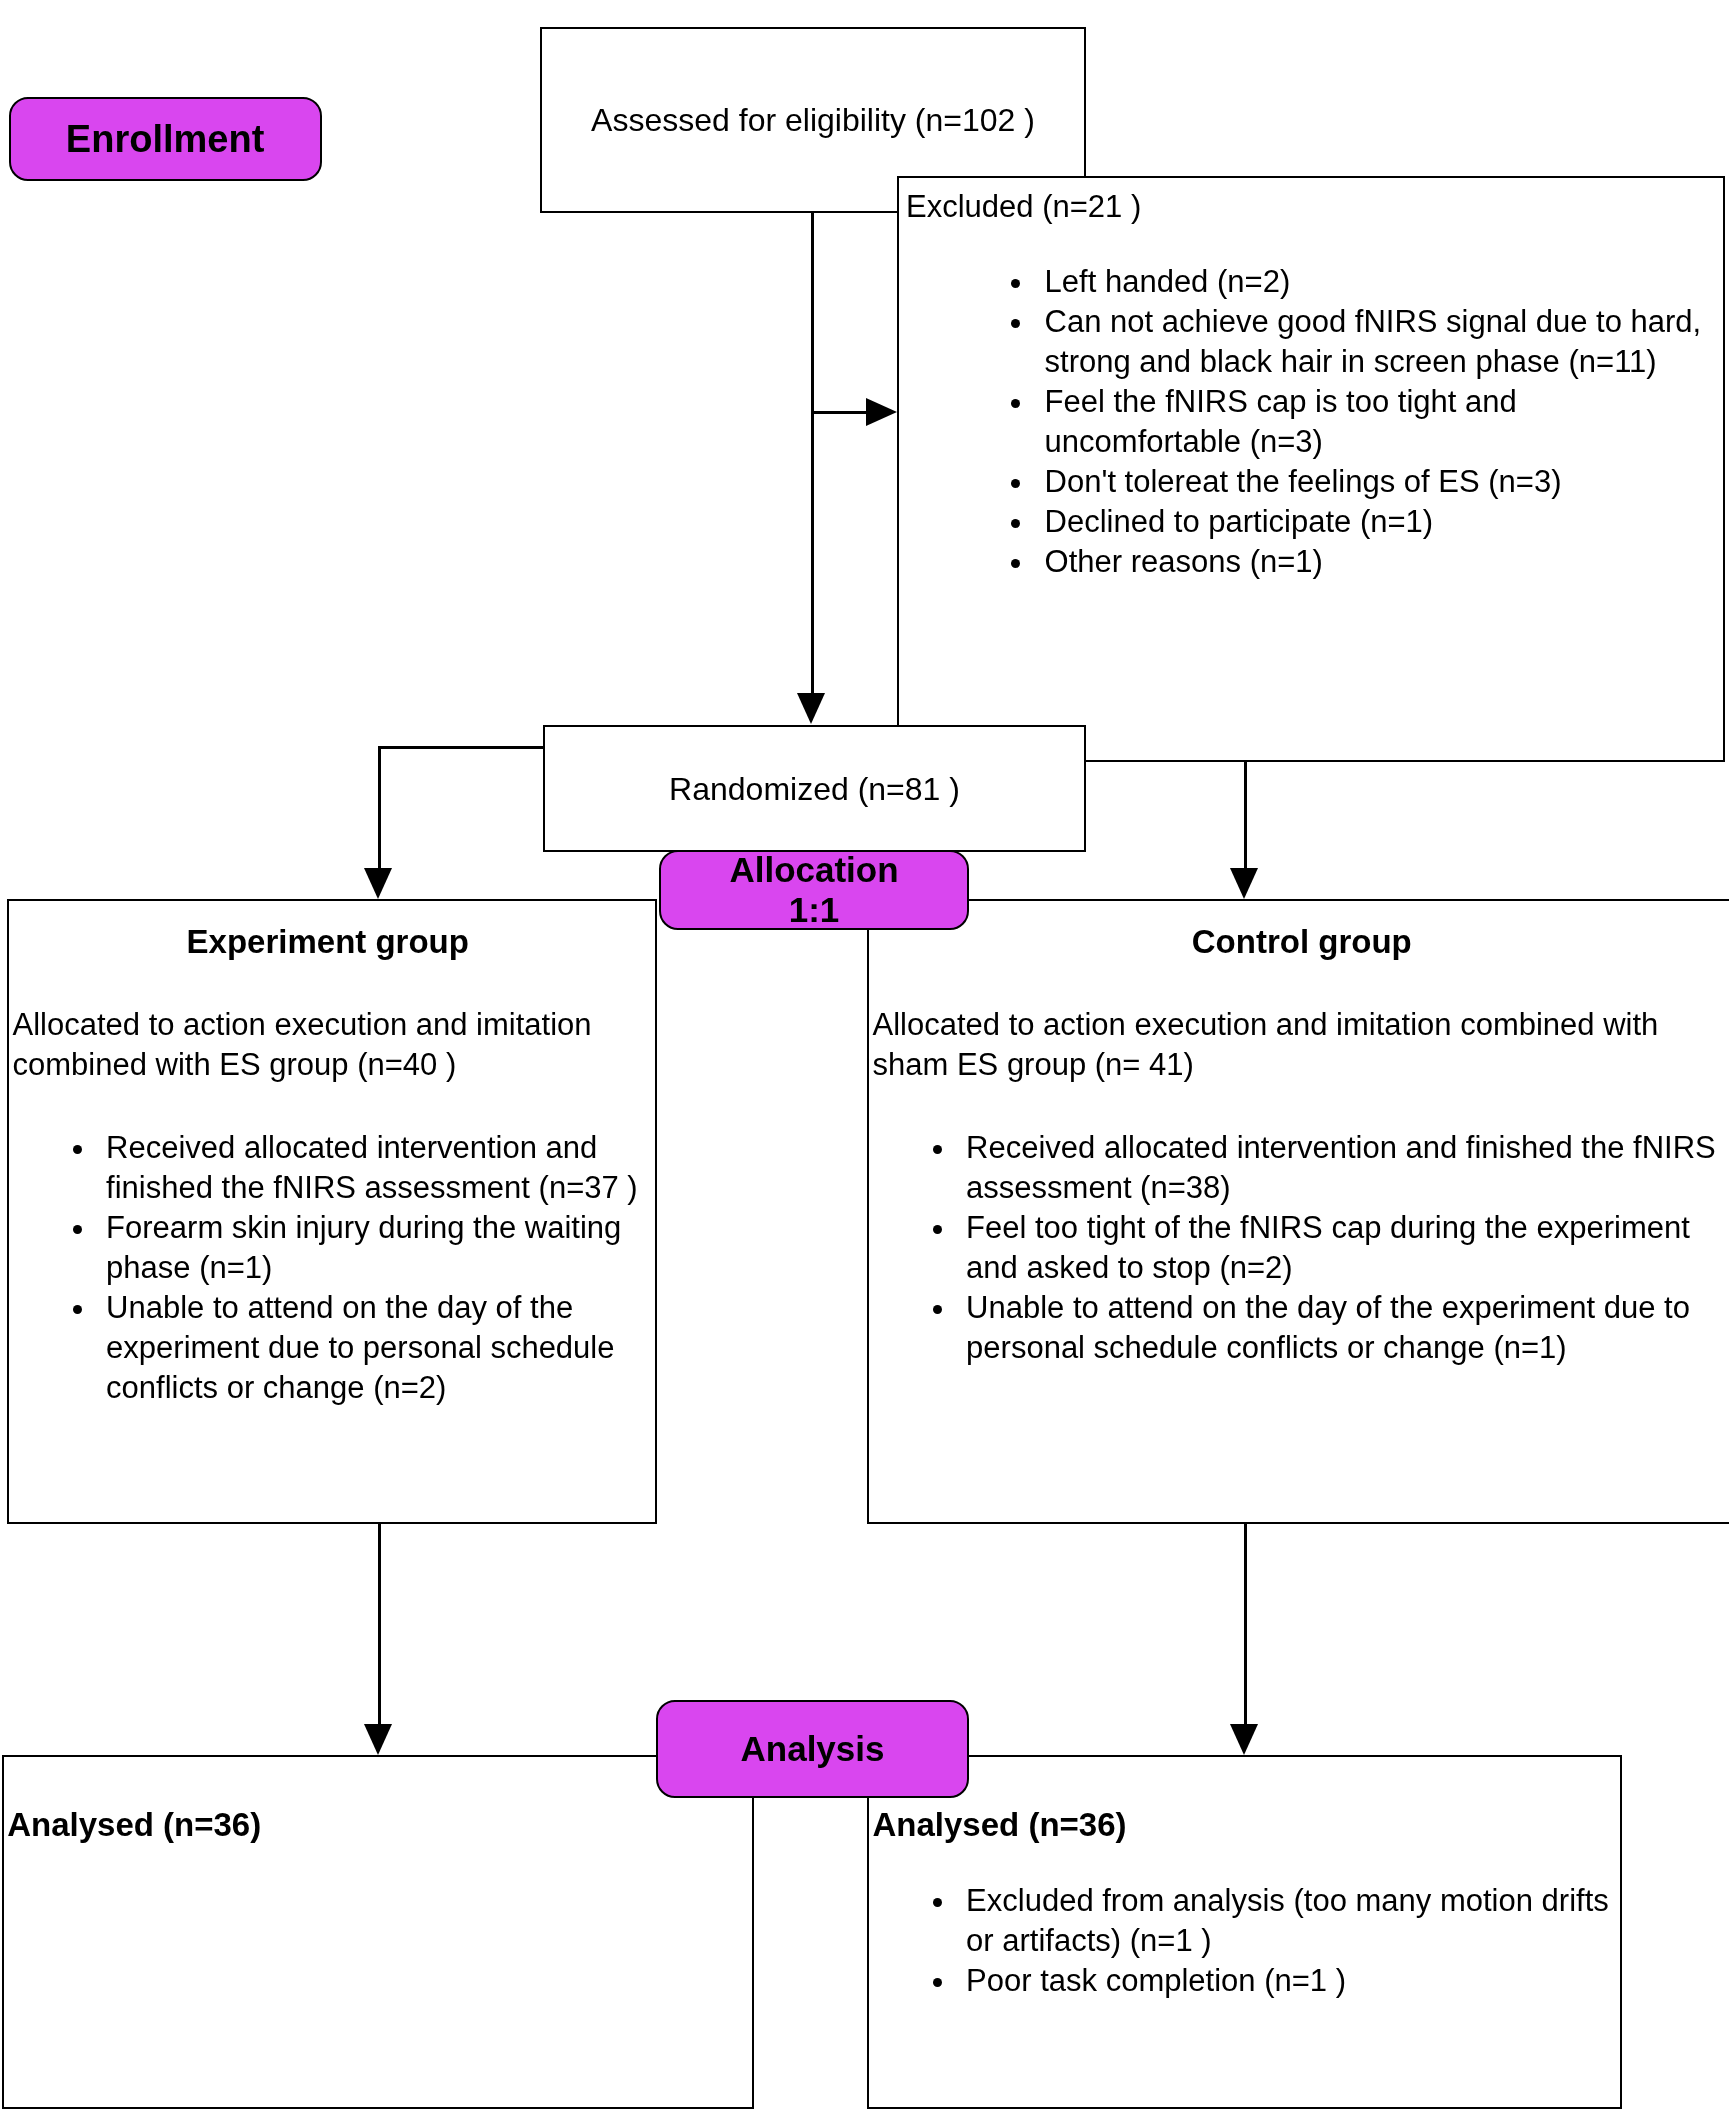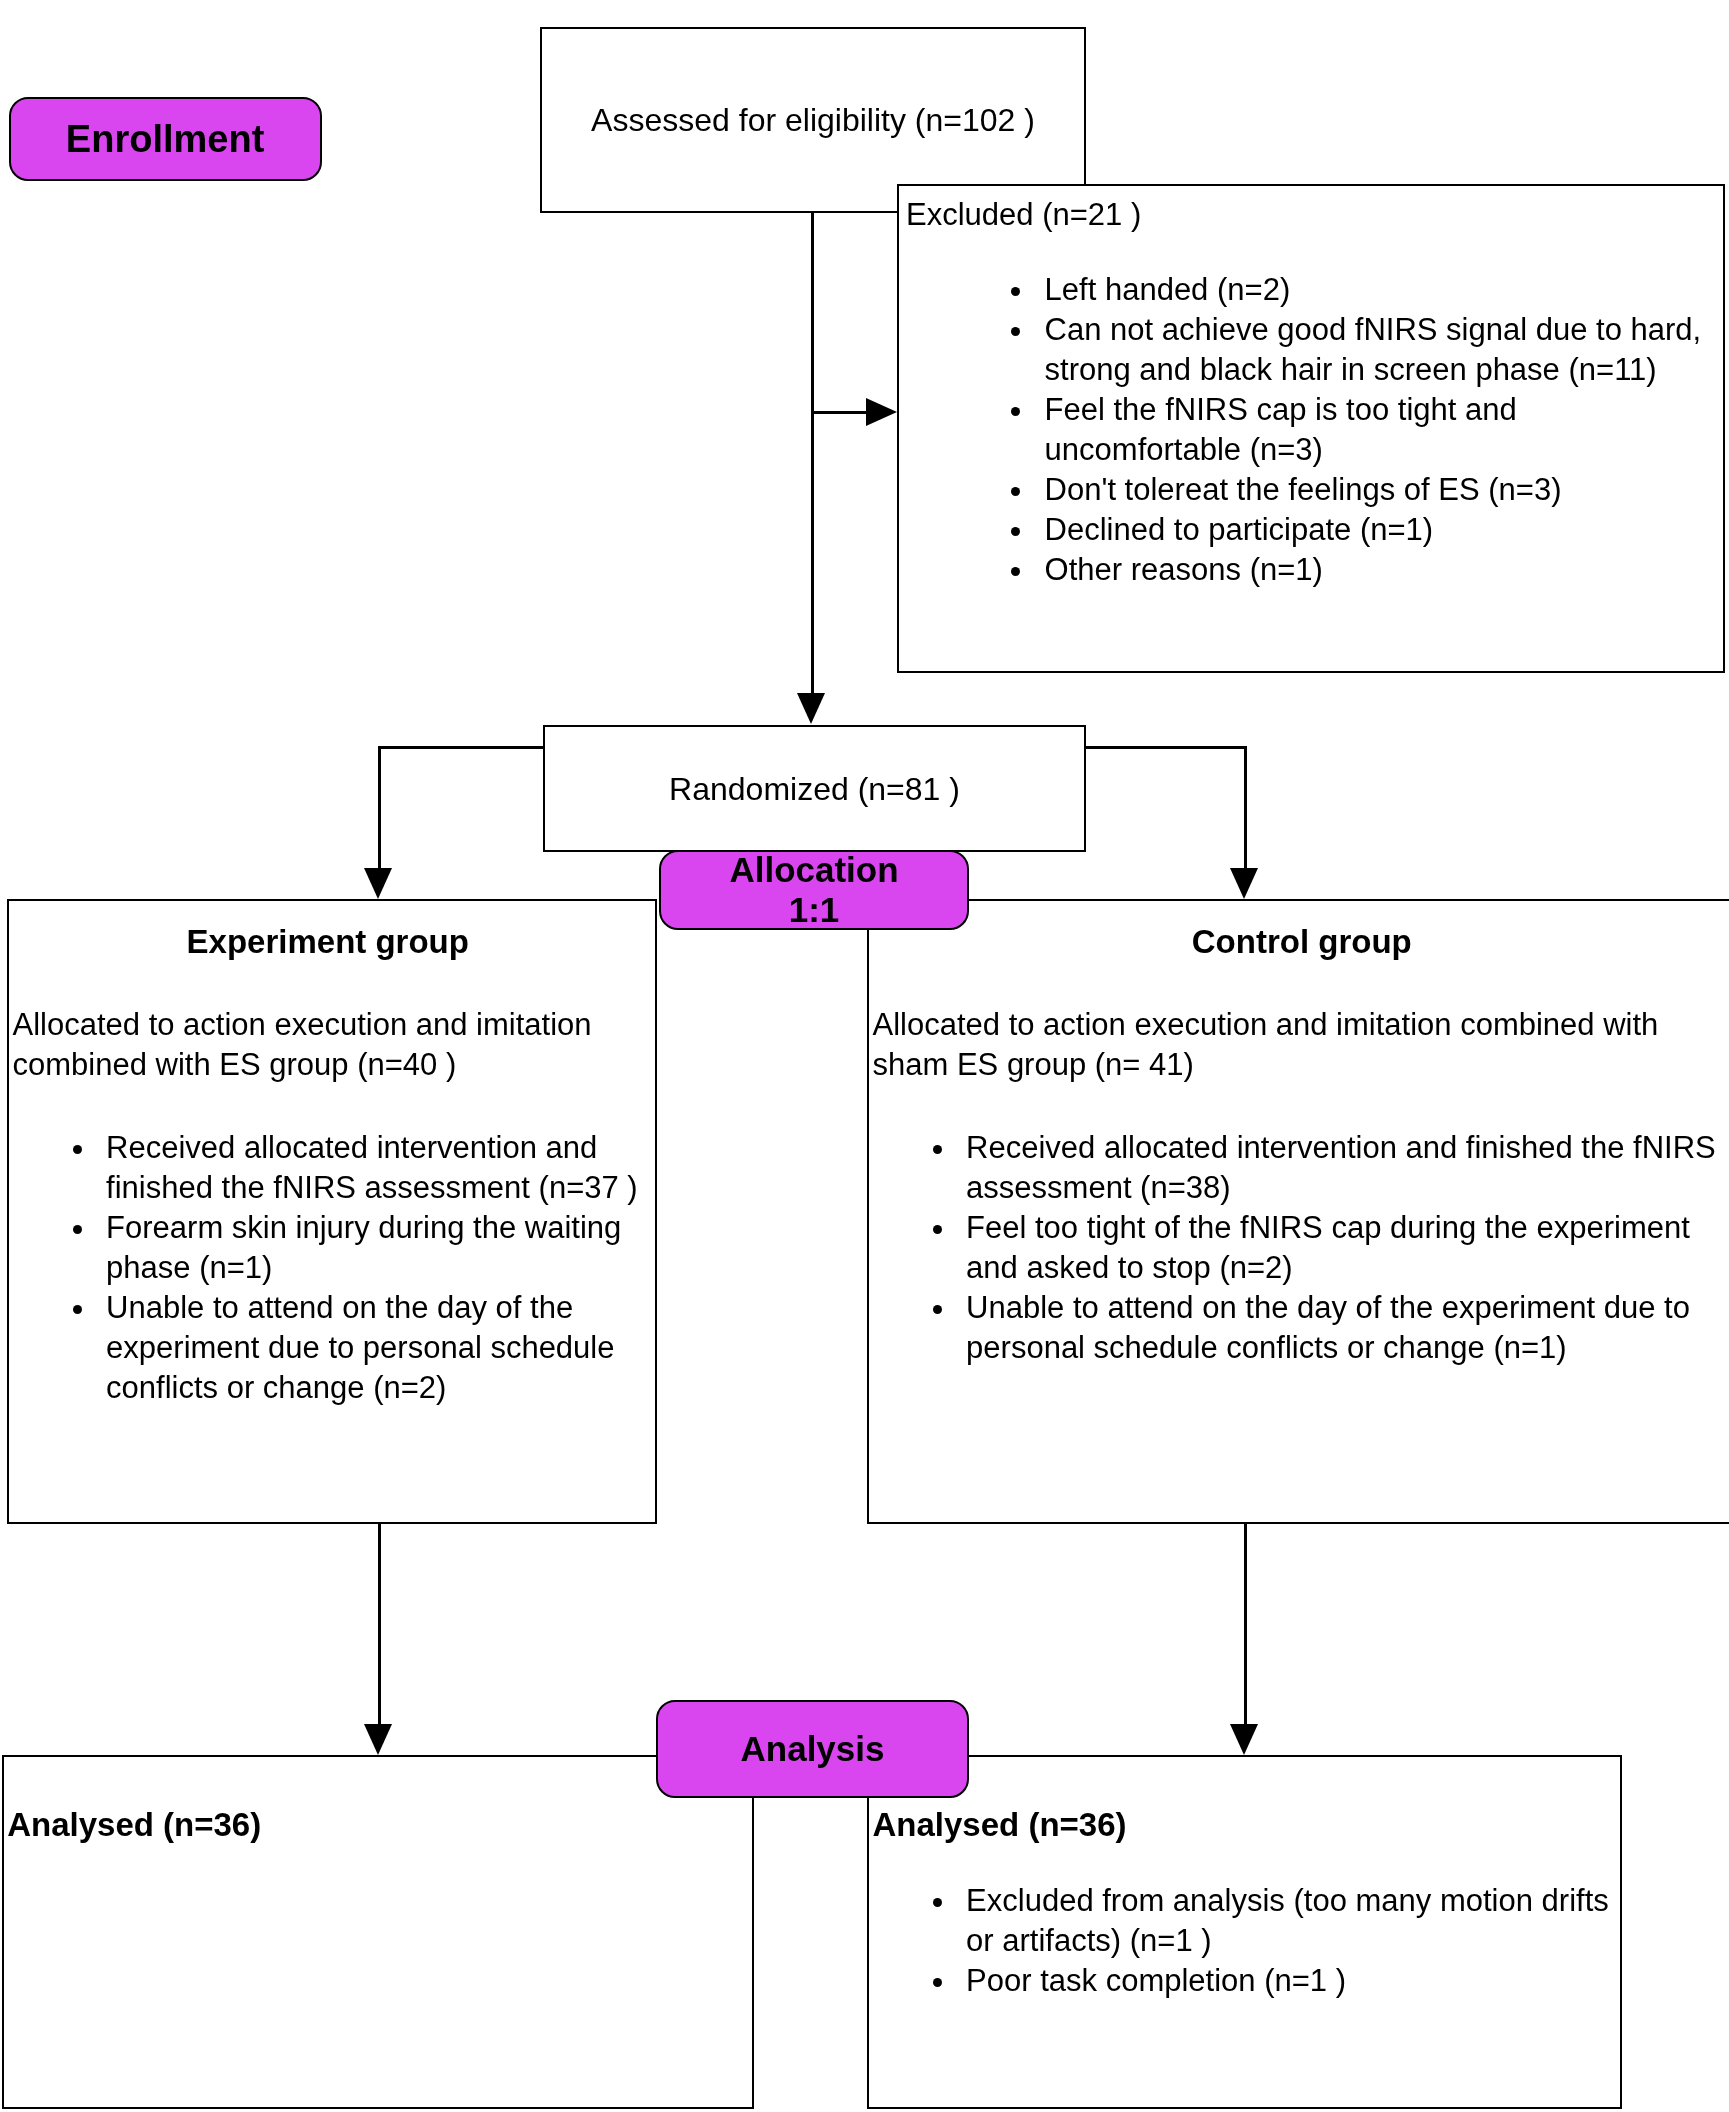--- a/index.html
+++ b/index.html
@@ -69,21 +69,21 @@
   <div class="arrow-down" style="left:1230px;top:1724px;"></div>
 
   <div class="box center" style="left:540px;top:7px;width:546px;height:186px;margin-top:20px;">
     <span>Assessed for eligibility (n=102 )</span>
   </div>
 
   <div class="badge badge-enrollment" style="left:8.6px;top:97px;width:313px;height:84px;">
     <span>Enrollment</span>
   </div>
 
-  <div class="box excluded-box" style="left:897px;top:184px;width:828px;height:489px;">
+  <div class="box excluded-box" style="left:897px;top:176px;width:828px;height:586px;">
     <div>Excluded (n=21 )</div>
     <ul>
       <li>Left handed (n=2)</li>
       <li>Can not achieve good fNIRS signal due to hard, strong and black hair in screen phase (n=11)</li>
       <li>Feel the fNIRS cap is too tight and uncomfortable (n=3)</li>
       <li>Don't tolereat the feelings of ES (n=3)</li>
       <li>Declined to participate (n=1)</li>
       <li>Other reasons (n=1)</li>
     </ul>
   </div>

